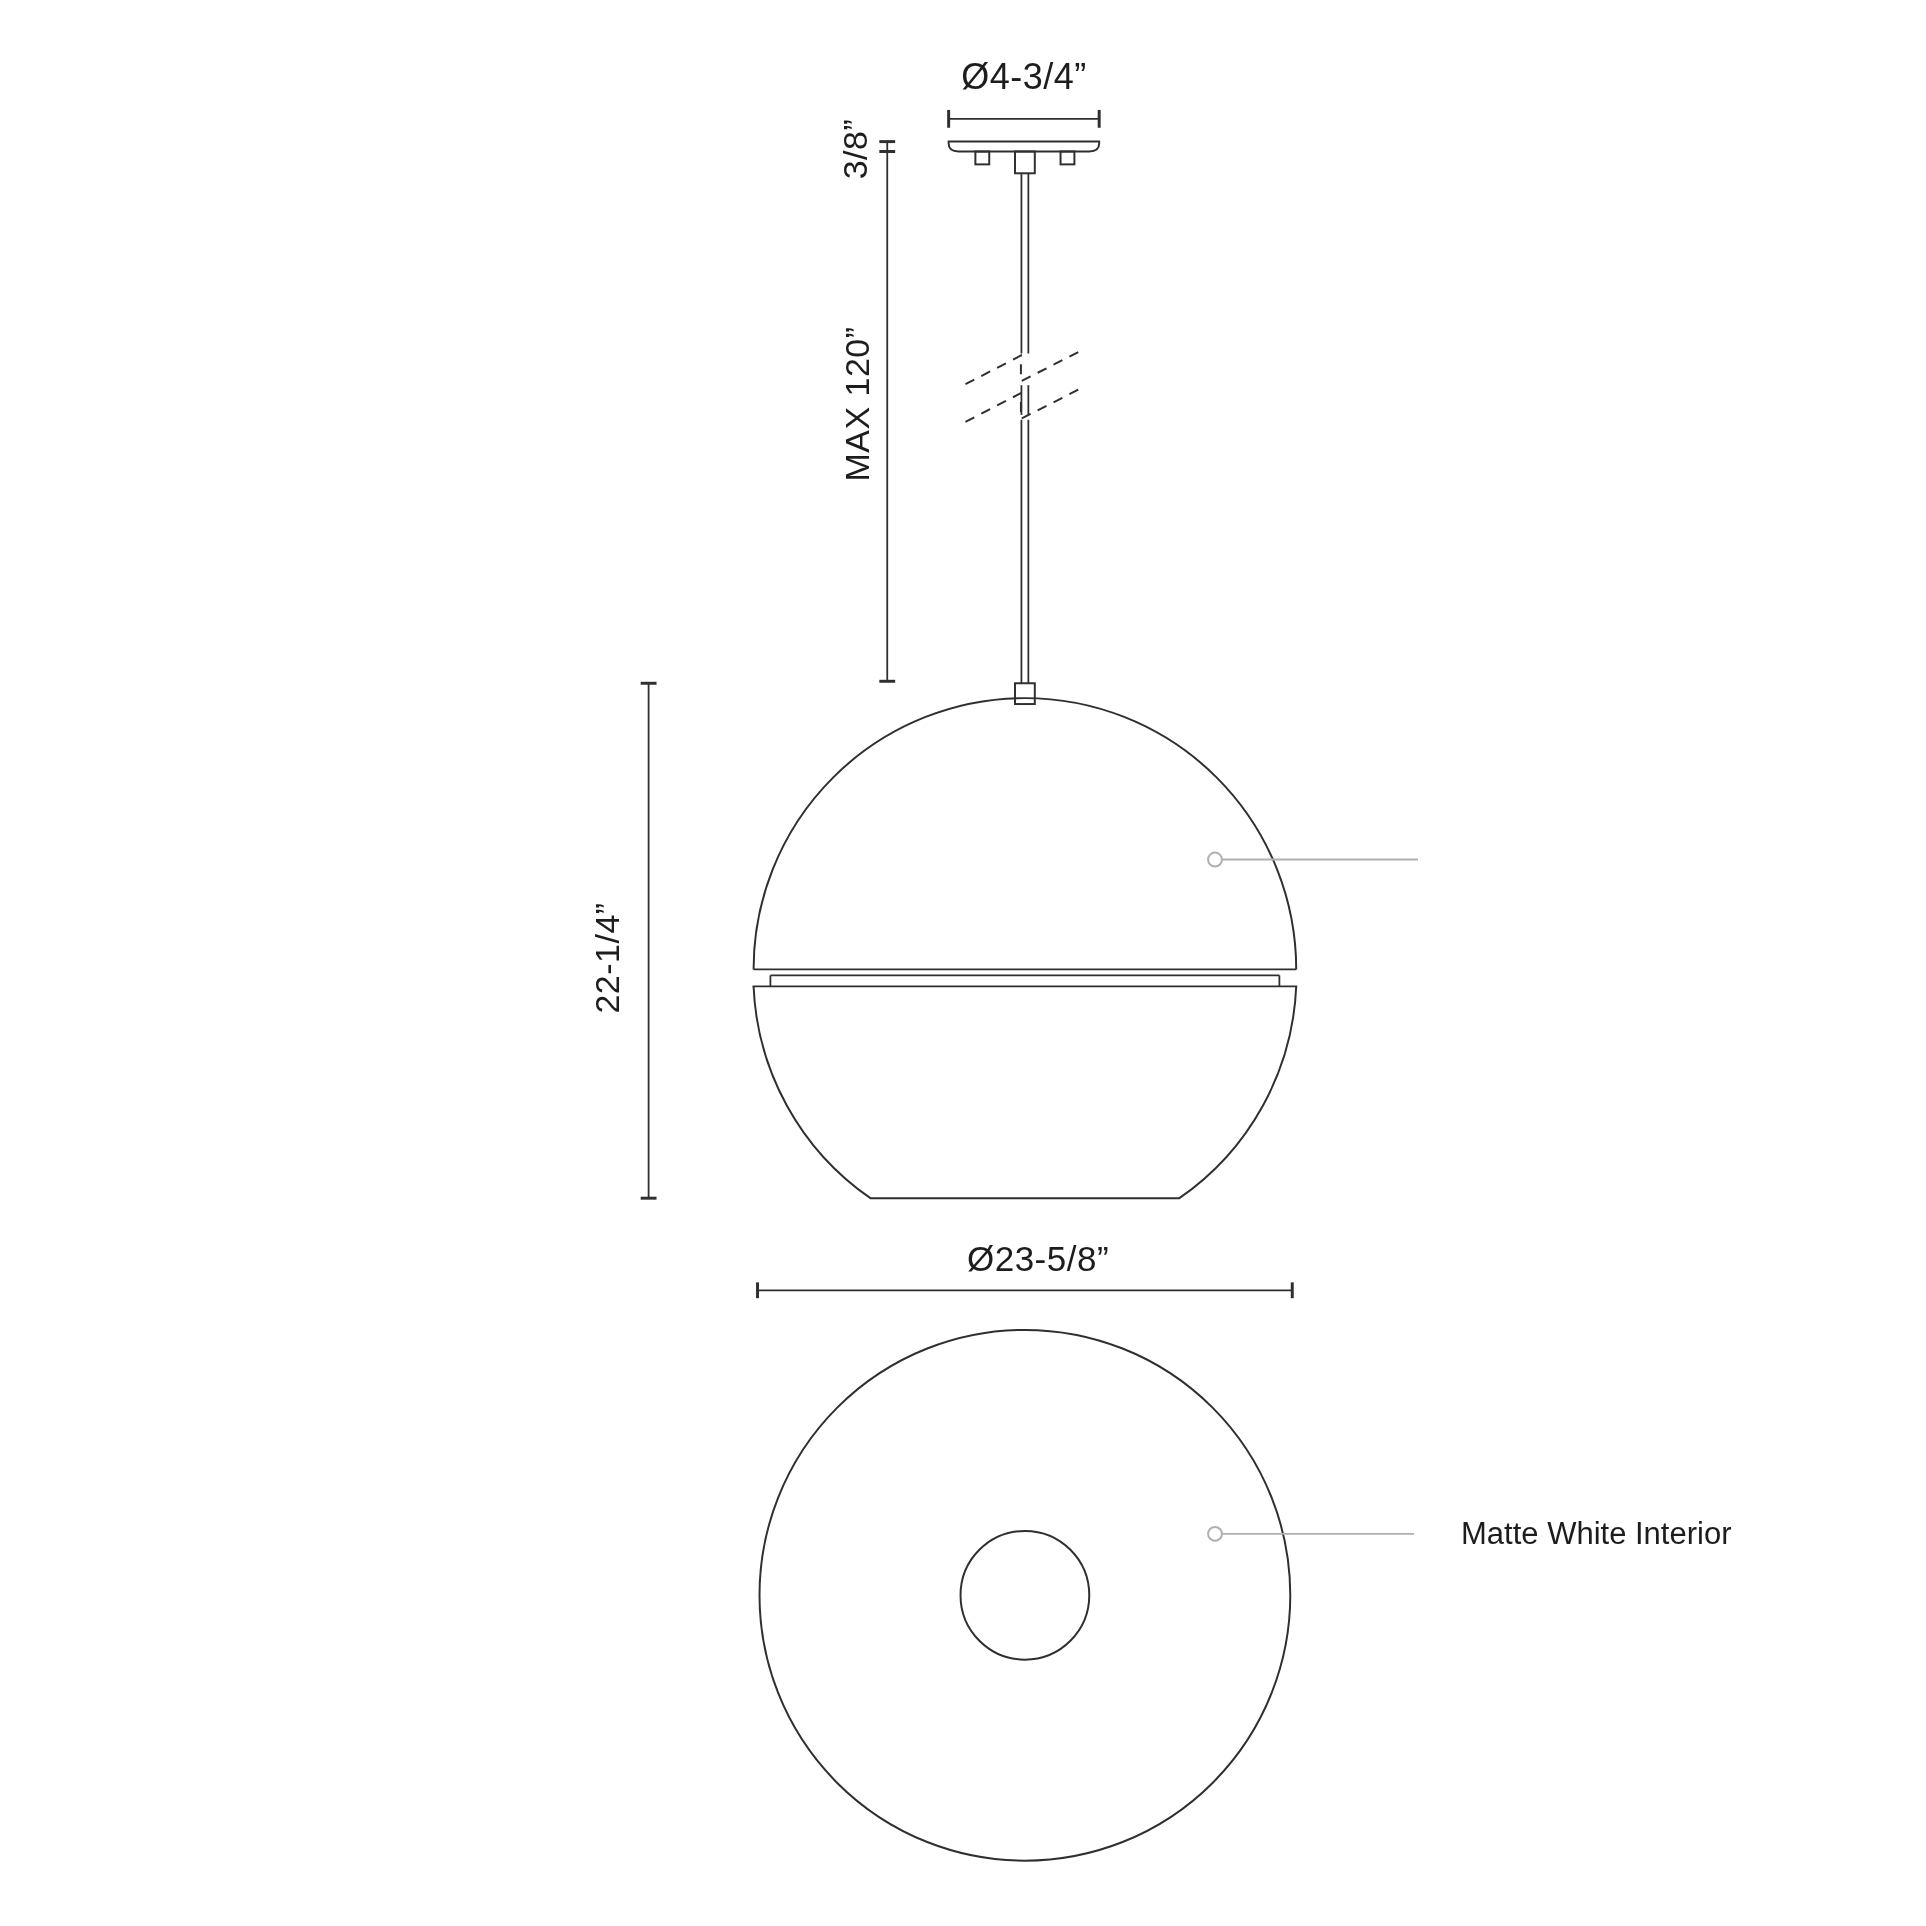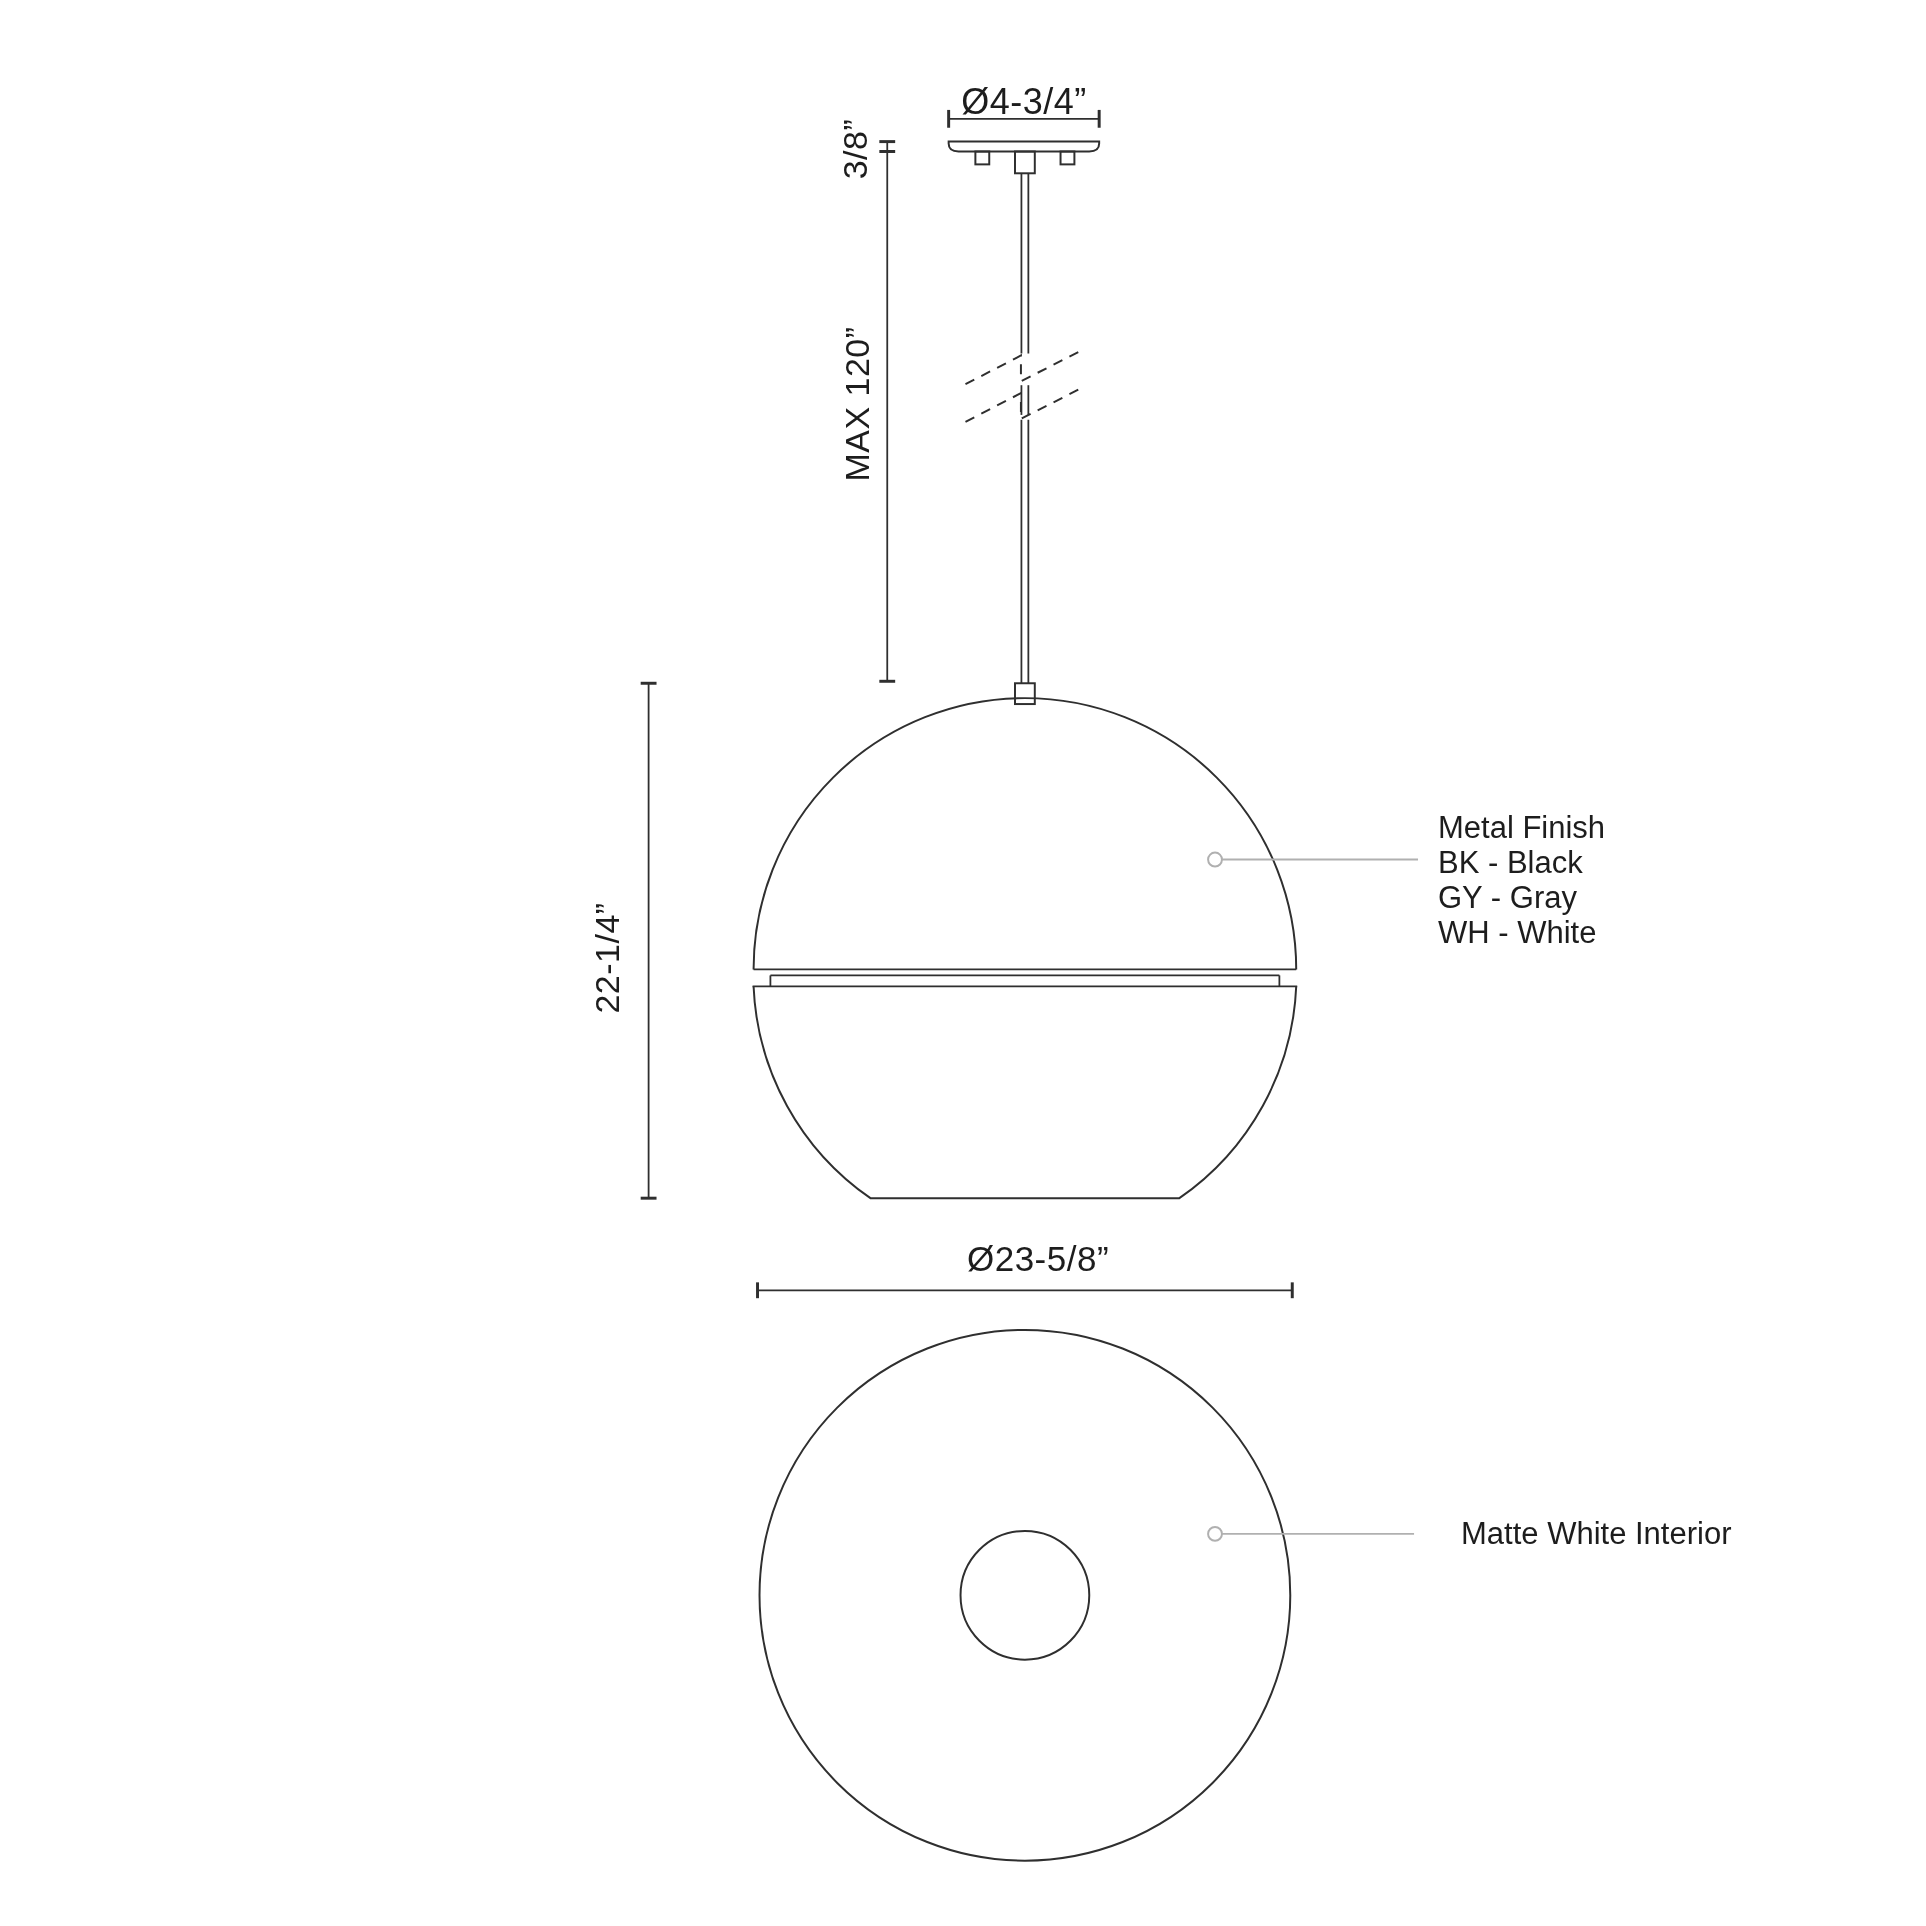--- a/index.html
+++ b/index.html
@@ -119,33 +119,27 @@
       <circle cx="1035" cy="1611" r="268"></circle>
       <circle cx="1035" cy="1611" r="65"></circle>
     </g>
 
     <g stroke="#b0b0b0" stroke-width="2">
       <circle cx="1227" cy="1549" r="7" fill="#ffffff"></circle>
       <line x1="1234" y1="1549" x2="1428" y2="1549"></line>
     </g>
   </svg>
 
-  <div class="hlabel dim-text" style="left:1024px; top:102px; font-size:36px;">Ø4-3/4”</div>
+  <div class="hlabel dim-text" style="left:1024px; top:77px; font-size:36px;">Ø4-3/4”</div>
 
   <div class="vlabel dim-text" style="left:855px; top:149px; font-size:34px;">3/8”</div>
 
   <div class="vlabel dim-text" style="left:857px; top:404px; font-size:34px;">MAX 120”</div>
 
   <div class="vlabel dim-text" style="left:607px; top:958px; font-size:34px;">22-1/4”</div>
 
   <div class="hlabel dim-text" style="left:1026px; top:1259px; font-size:35px;margin-left:12px;">Ø23-5/8”</div>
 
-  <div class="callout-block callout-text" style="left:1438px; top:810px;">
-    <div>Metal Finish</div>
-    <div>BK - Black</div>
-    <div>GY - Gray</div>
-    <div>WH - White</div>
-  </div>
 
   <div class="callout-block callout-text" style="left:1436px; top:1516px;margin-left:25px;">Matte White Interior</div>
 
 </div>
 
 
 </body></html>

